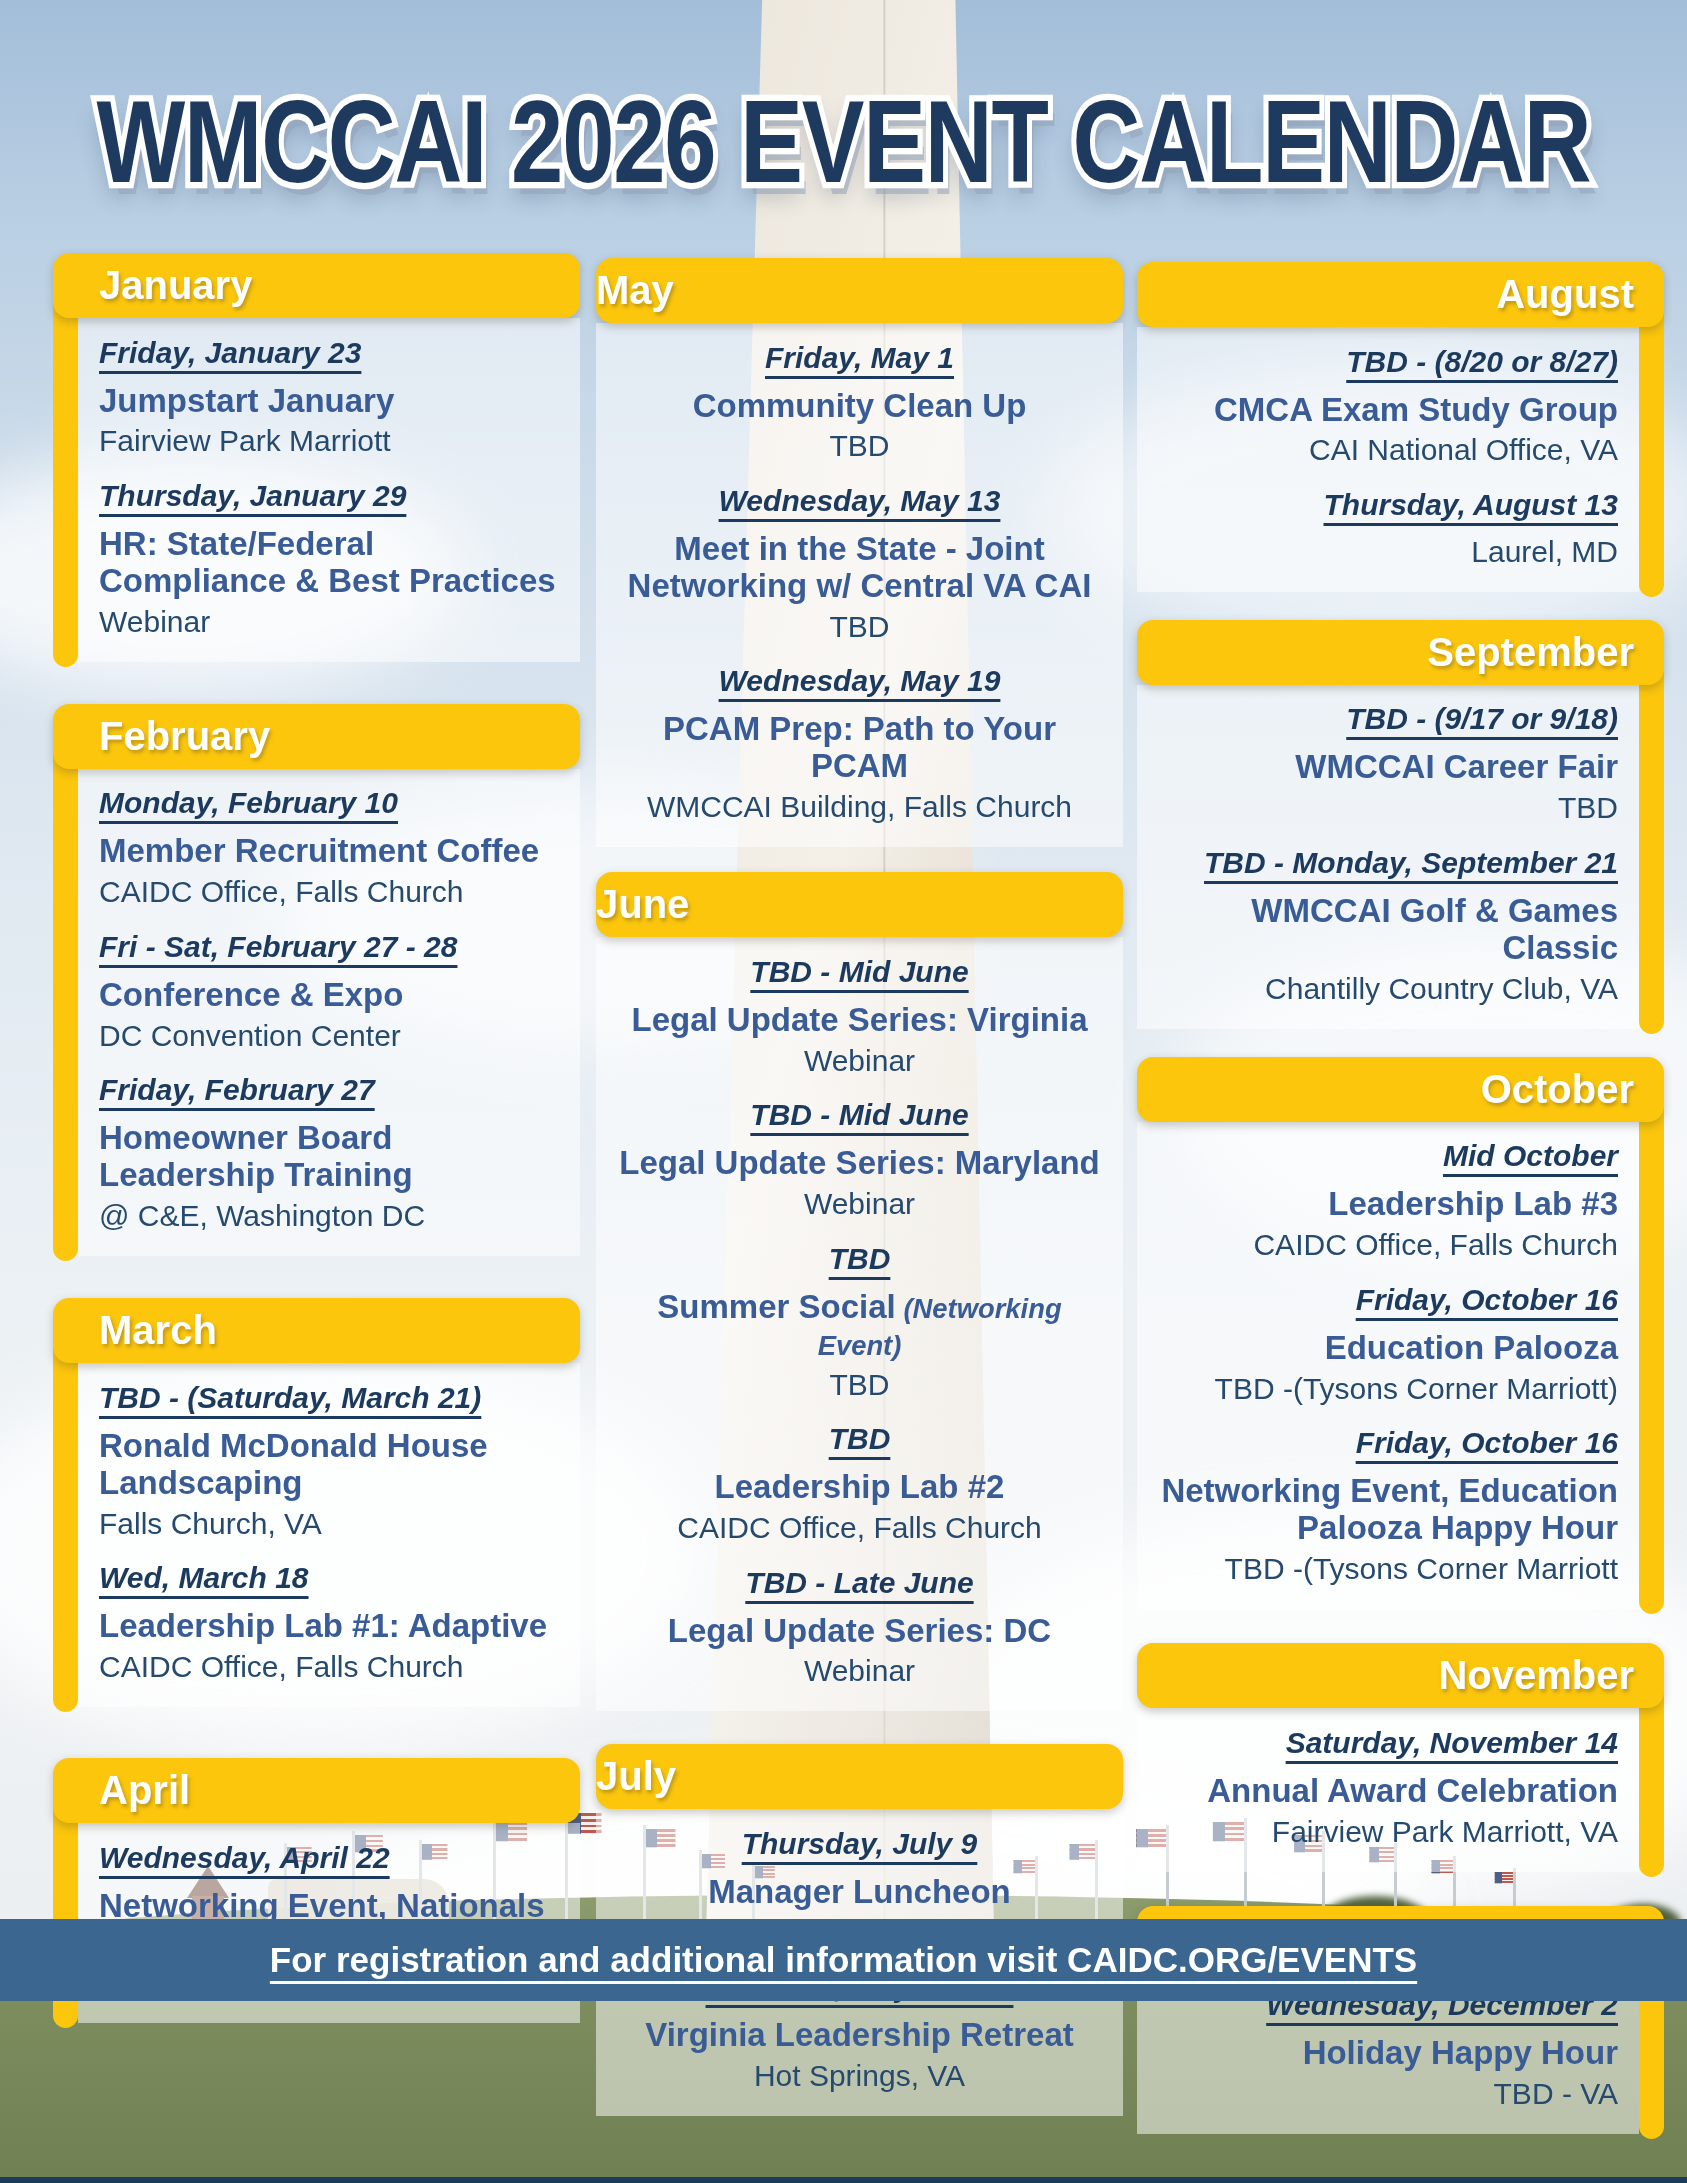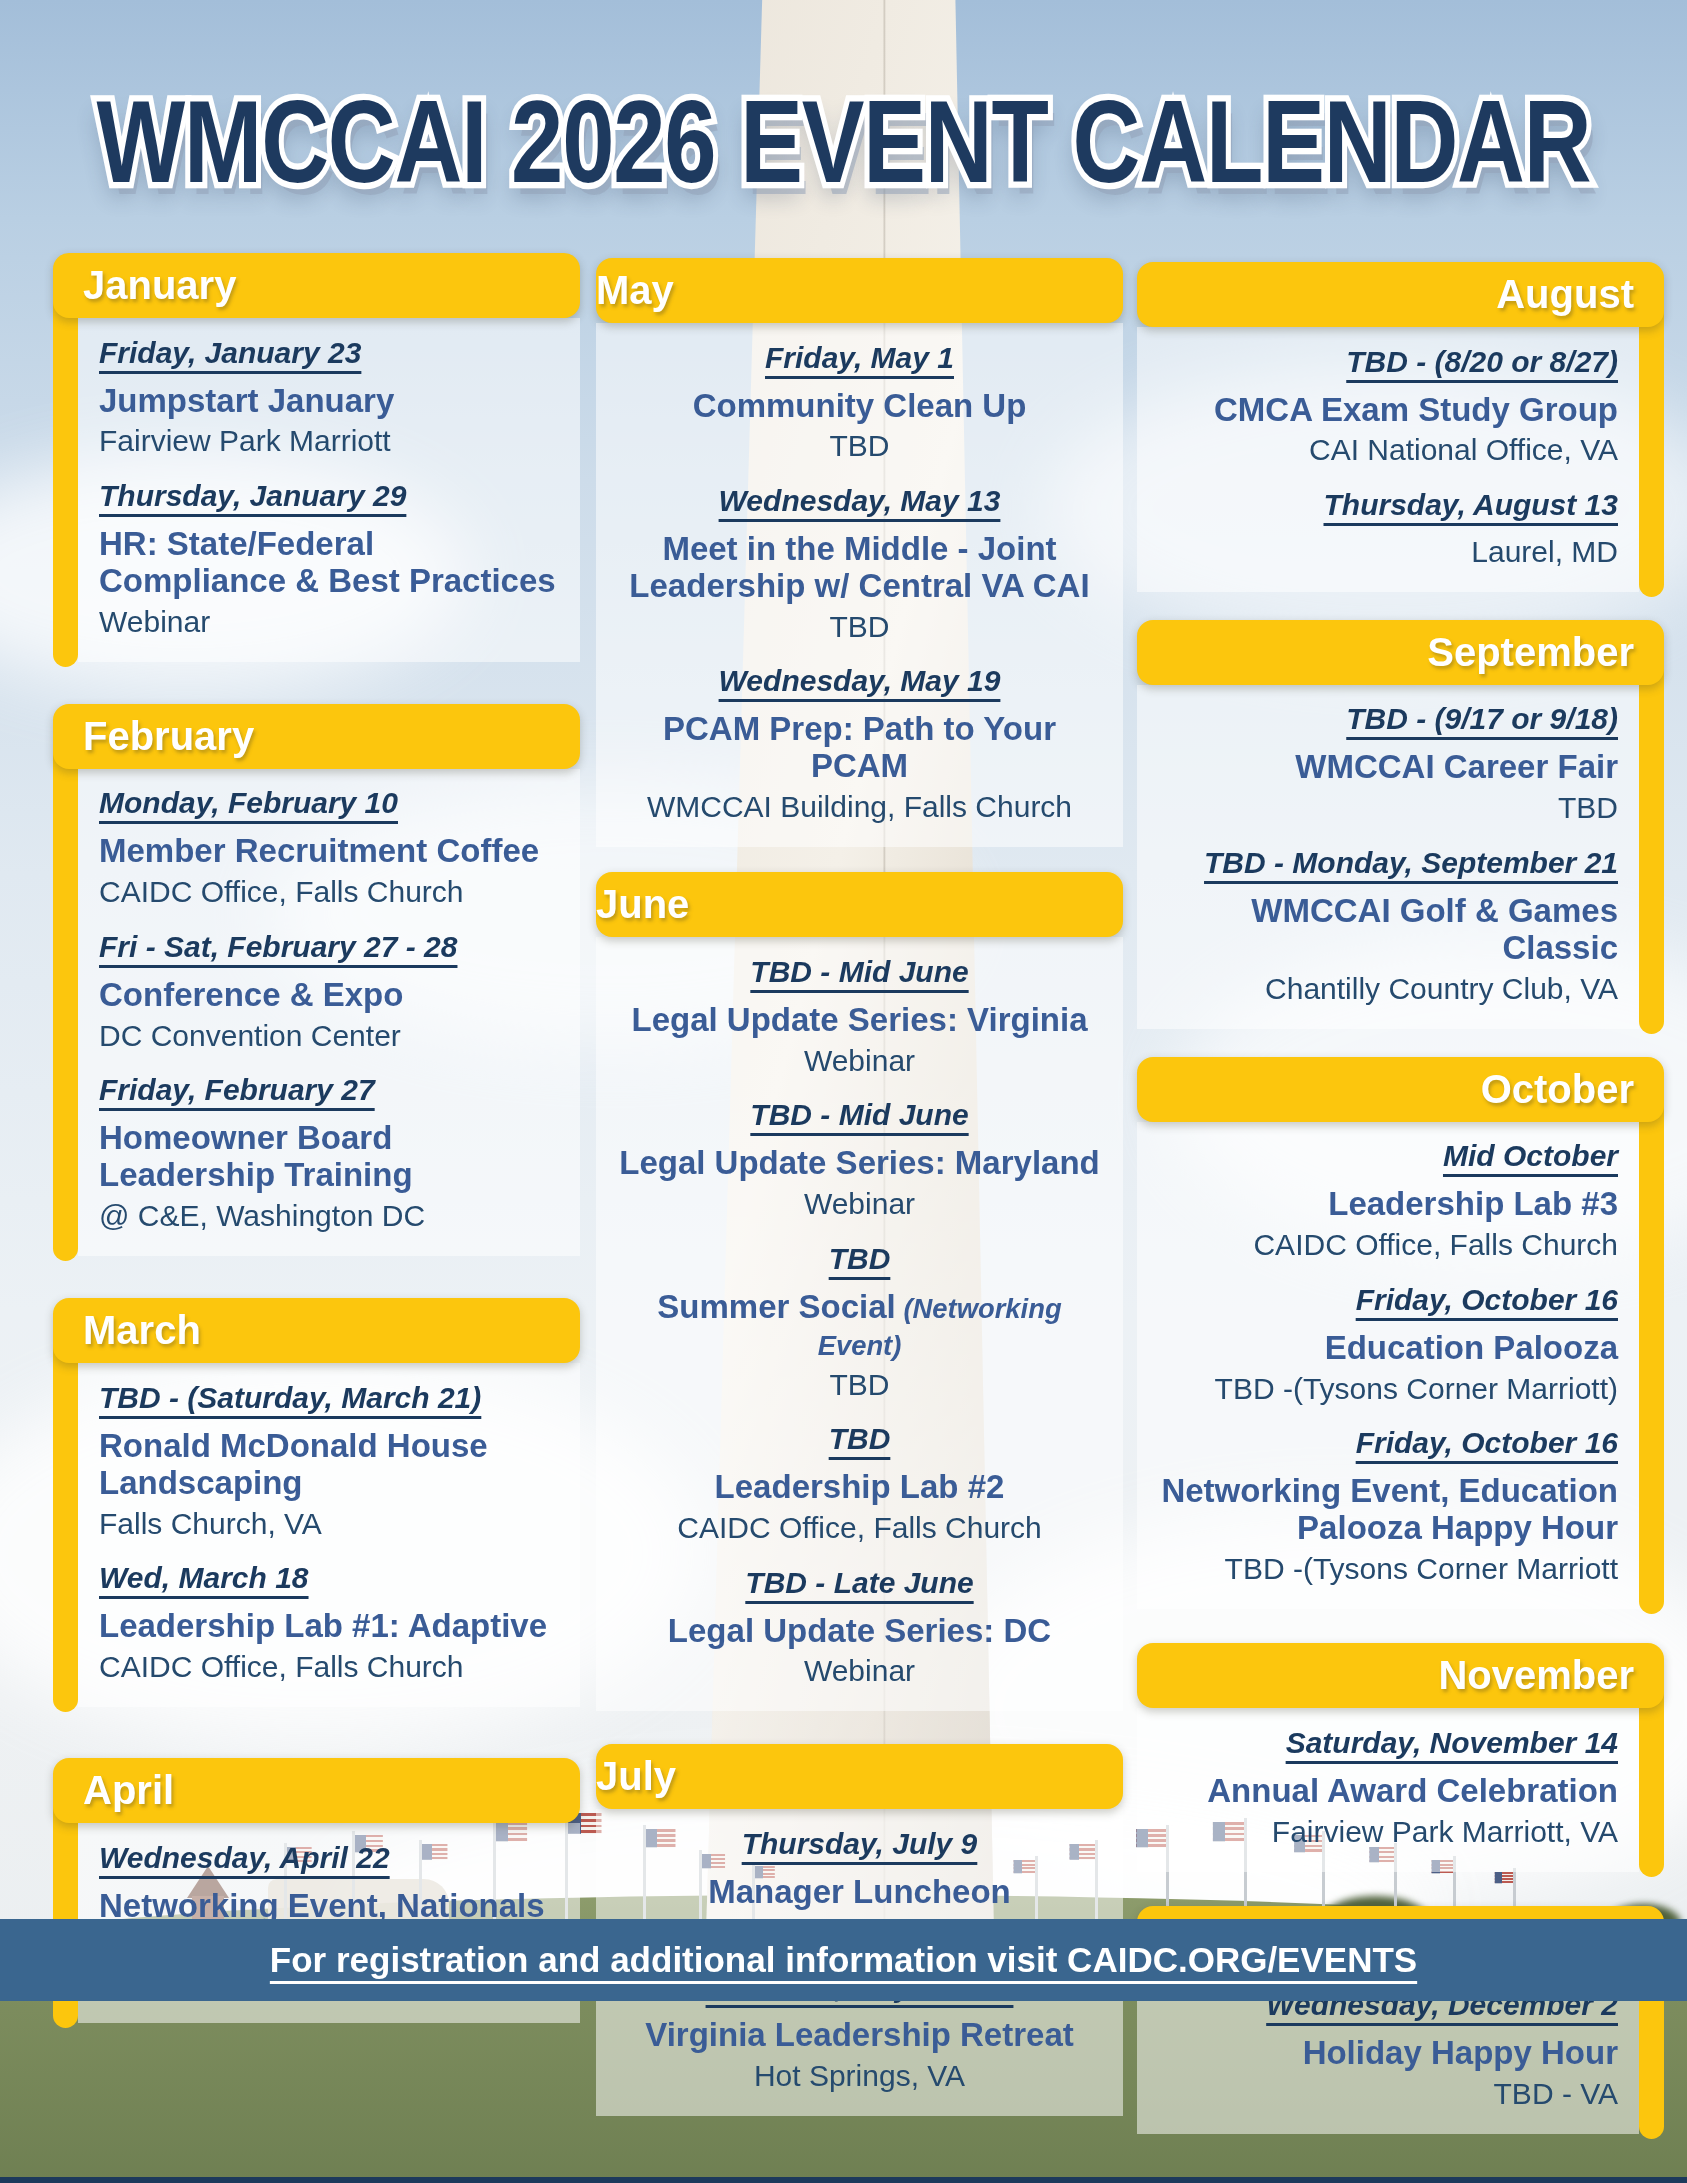--- a/index.html
+++ b/index.html
@@ -62,21 +62,21 @@
   .col-center .month:nth-child(2){margin-bottom:33px;}
   .col-right .month{margin-bottom:28px;}
   .col-right .month:nth-child(3){margin-bottom:34px;}
   .col-right .month:nth-child(4){margin-bottom:34px;}
   .month-bar{position:absolute;top:36px;bottom:-5px;width:25px;background:#fcc60d;
              border-radius:0 0 15px 15px;z-index:1;}
   .col-left .month-bar{left:0;}
   .col-right .month-bar{right:0;}
   .month-header{position:relative;z-index:2;height:65px;display:flex;align-items:center;
                 background:#fcc60d;border-radius:16px;box-shadow:0 3.7px 8.7px rgba(60,60,40,.25);}
-  .col-left .month-header{justify-content:flex-start;padding-left:30px;}
+  .col-left .month-header{justify-content:flex-start;padding-left:46px;}
   .col-center .month-header{justify-content:flex-start;}
   .col-right .month-header{justify-content:flex-end;padding-right:30px;}
   .month-name{font-size:40px;font-weight:bold;color:#ffffff;
               text-shadow:1.9px 2.5px 3.7px rgba(120,100,30,.45);}
   .month-body{position:relative;z-index:0;background:rgba(255,255,255,.52);
               padding:17.5px 21px 22.5px;}
   .col-left .month-body{margin-left:25px;text-align:left;}
   .col-center .month-body{text-align:center;}
   .col-right .month-body{margin-right:25px;text-align:right;}
   .event{margin-bottom:20px;}
@@ -276,21 +276,21 @@
     </header>
     <div class="month-body">
   <div class="event">
     <div class="event-date">Friday, May 1</div>
     <div class="event-title"><span>Community Clean Up</span></div>
     <div class="event-loc">TBD</div>
   </div>
 
   <div class="event">
     <div class="event-date">Wednesday, May 13</div>
-    <div class="event-title"><span>Meet in the Middle - Joint Leadership w/ Central VA CAI</span></div>
+    <div class="event-title"><span>Meet in the State - Joint Networking w/ Central VA CAI</span></div>
     <div class="event-loc">TBD</div>
   </div>
 
   <div class="event">
     <div class="event-date">Wednesday, May 19</div>
     <div class="event-title"><span>PCAM Prep: Path to Your PCAM</span></div>
     <div class="event-loc">WMCCAI Building, Falls Church</div>
   </div>
 </div>
   </section>

